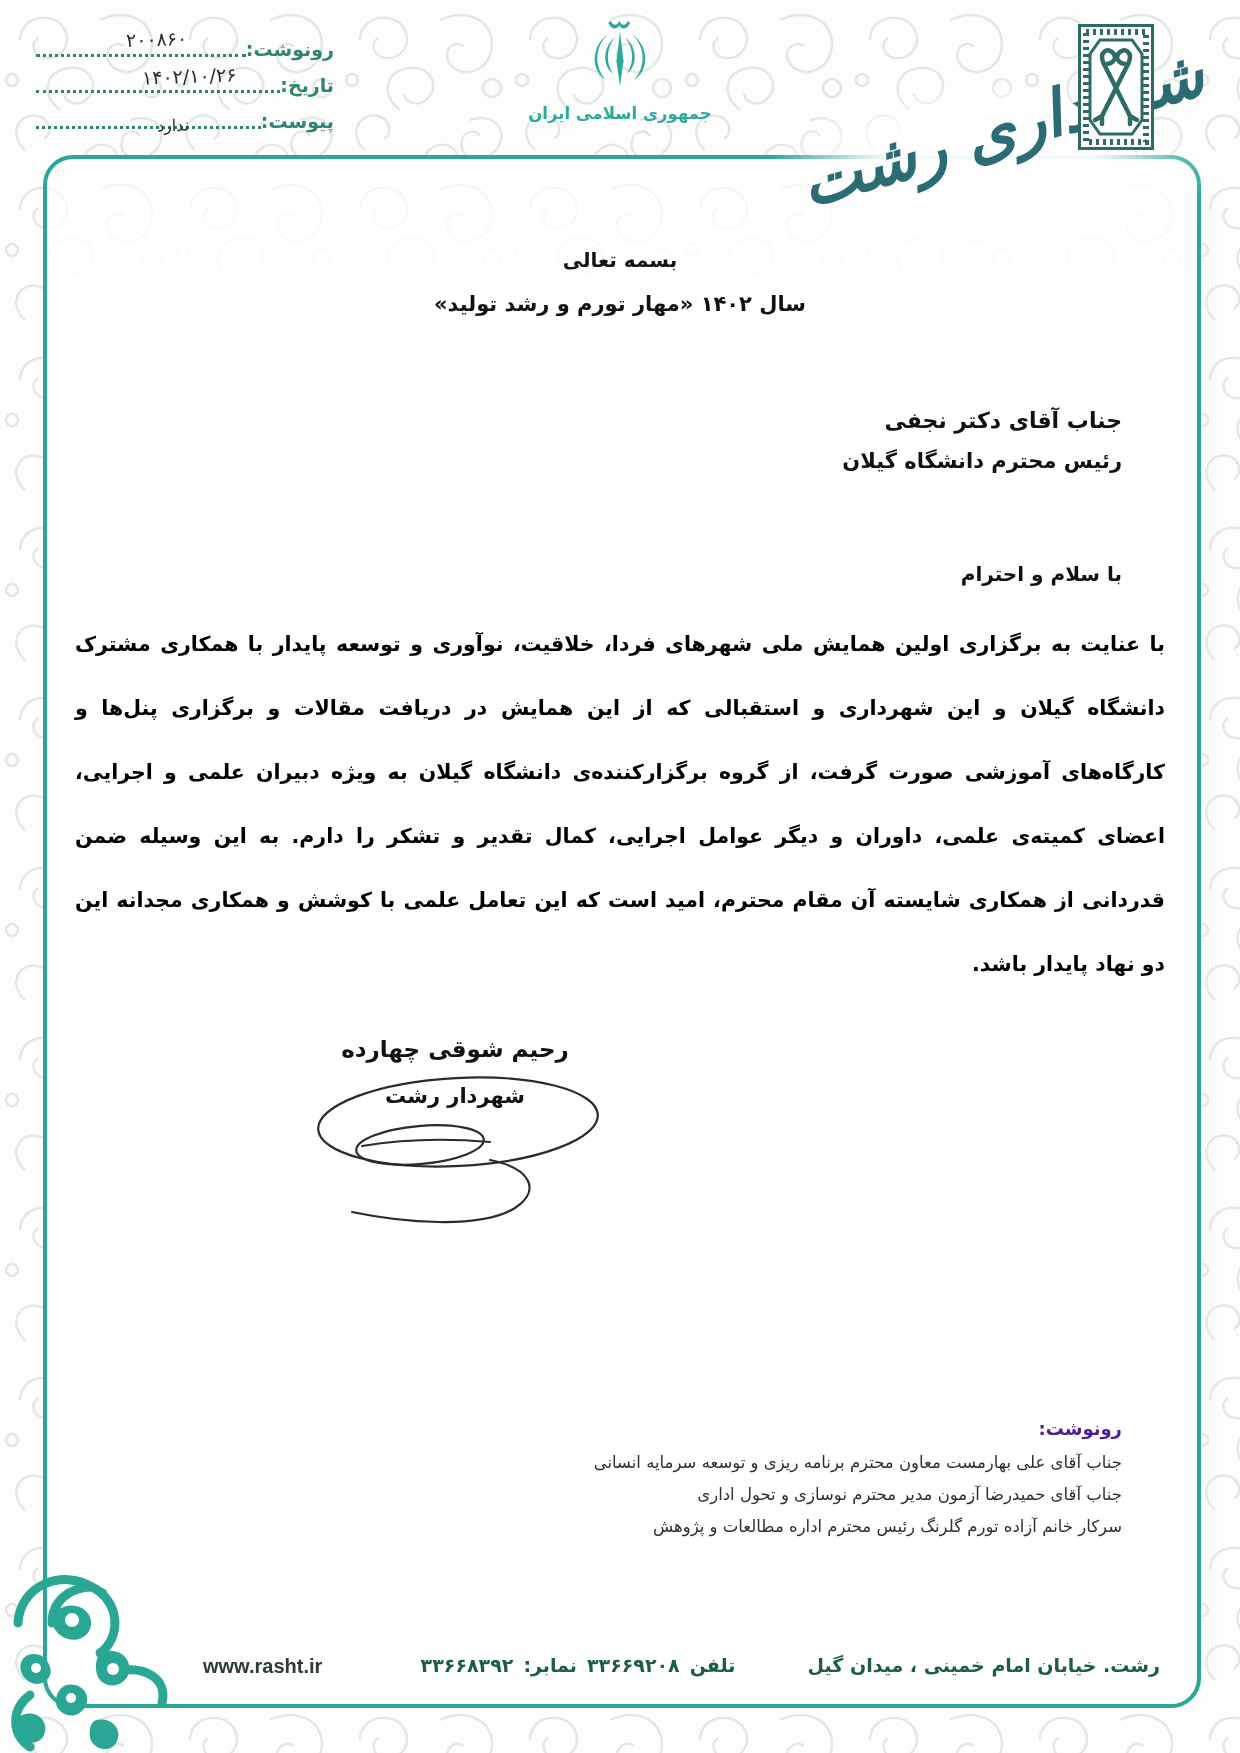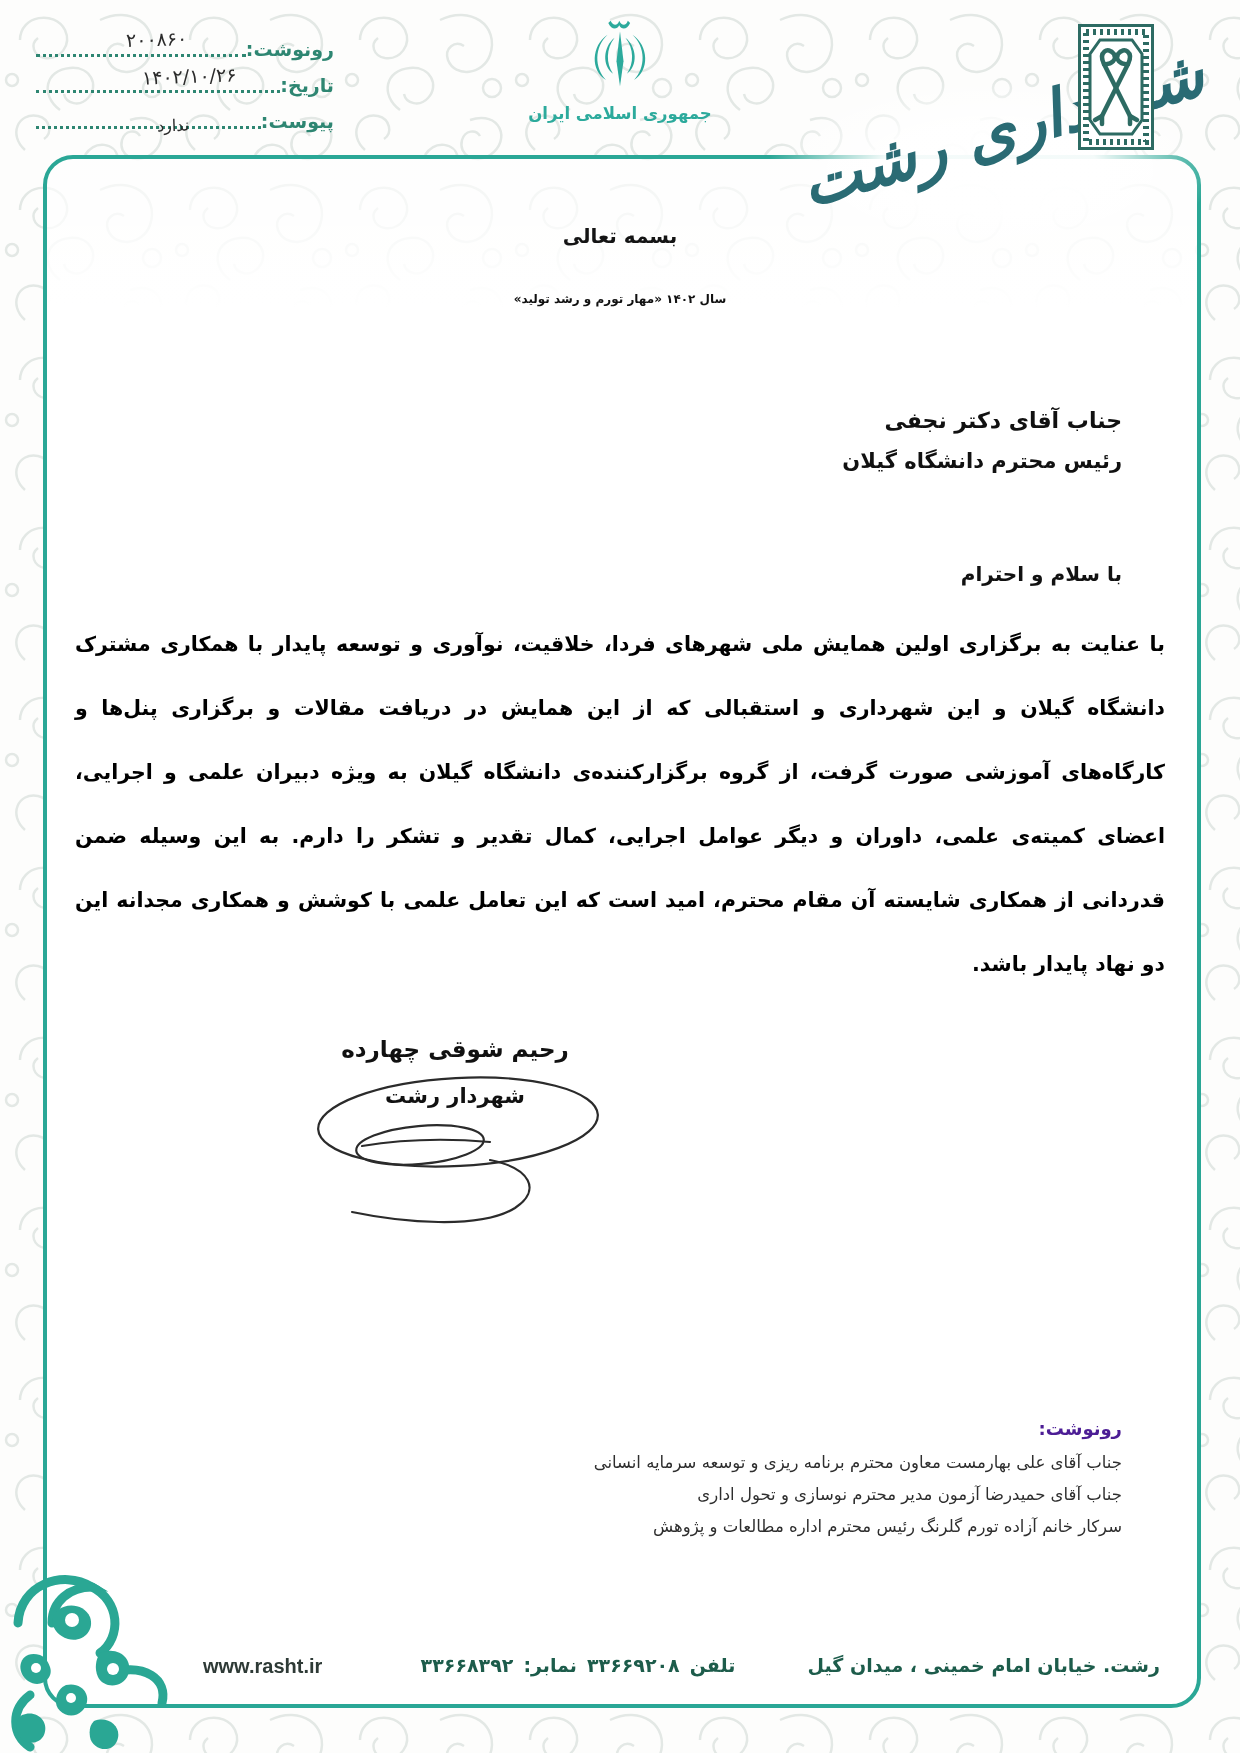--- a/index.html
+++ b/index.html
@@ -36,24 +36,24 @@
     background:radial-gradient(ellipse at center, rgba(255,255,255,0.95) 35%, rgba(255,255,255,0) 72%); }
   .calligraphy {
     position:absolute; left:792px; top:92px; width:420px; z-index:3;
     font-size:64px; font-weight:bold; font-style:italic; color:#2a6b74;
     transform:rotate(-16deg); transform-origin:center; white-space:nowrap; text-align:center;
     letter-spacing:-2px;
   }
   .seal { position:absolute; left:1078px; top:24px; z-index:3; }
 
   
-  .basmala { position:absolute; left:0; top:224px; width:1240px; text-align:center;
+  .basmala { position:absolute; left:0; top:248px; width:1240px; text-align:center;
     font-size:20px; font-weight:bold; color:#141414; z-index:3; }
   .slogan { position:absolute; left:0; top:292px; width:1240px; text-align:center;
-    font-size:12px; font-weight:bold; color:#111; z-index:3; }
+    font-size:21px; font-weight:bold; color:#111; z-index:3; }
 
   .recipient { position:absolute; right:118px; top:408px; text-align:right; z-index:3; color:#111; }
   .r-name  { font-size:22px; font-weight:bold; margin-bottom:16px; }
   .r-title { font-size:21px; font-weight:bold; }
 
   .salutation { position:absolute; right:118px; top:562px; font-size:20px; font-weight:bold; color:#111; z-index:3; }
 
   .body-text {
     position:absolute; right:75px; left:75px; top:612px; z-index:3;
     font-size:20.5px; font-weight:bold; color:#000000;

